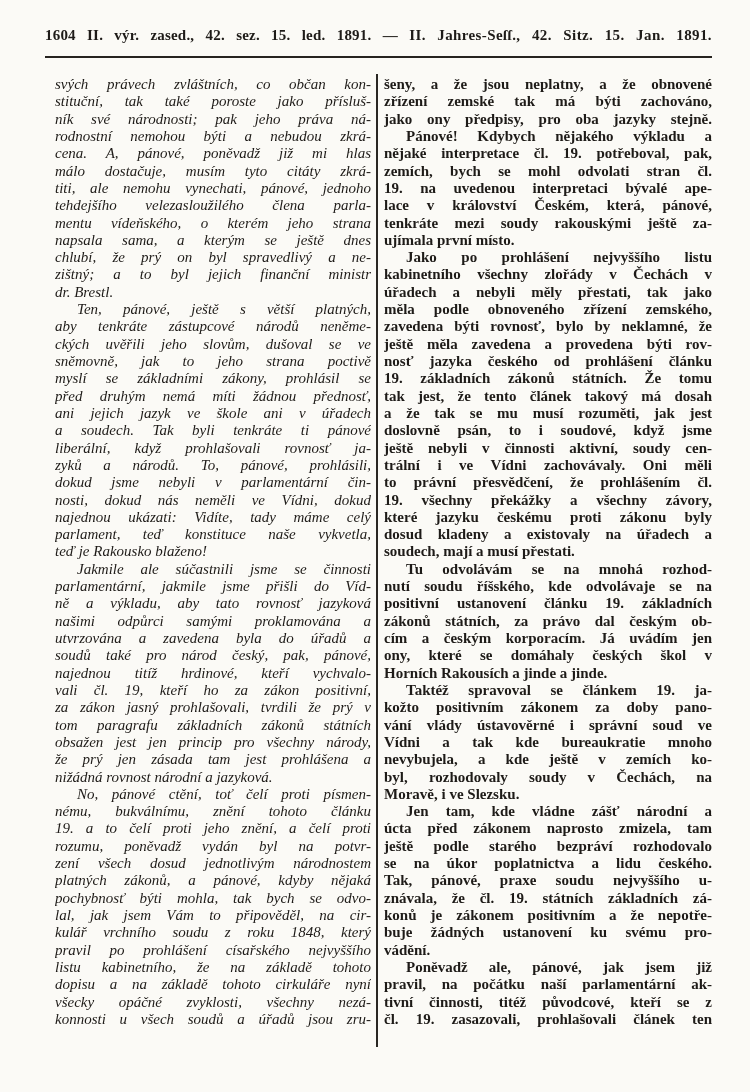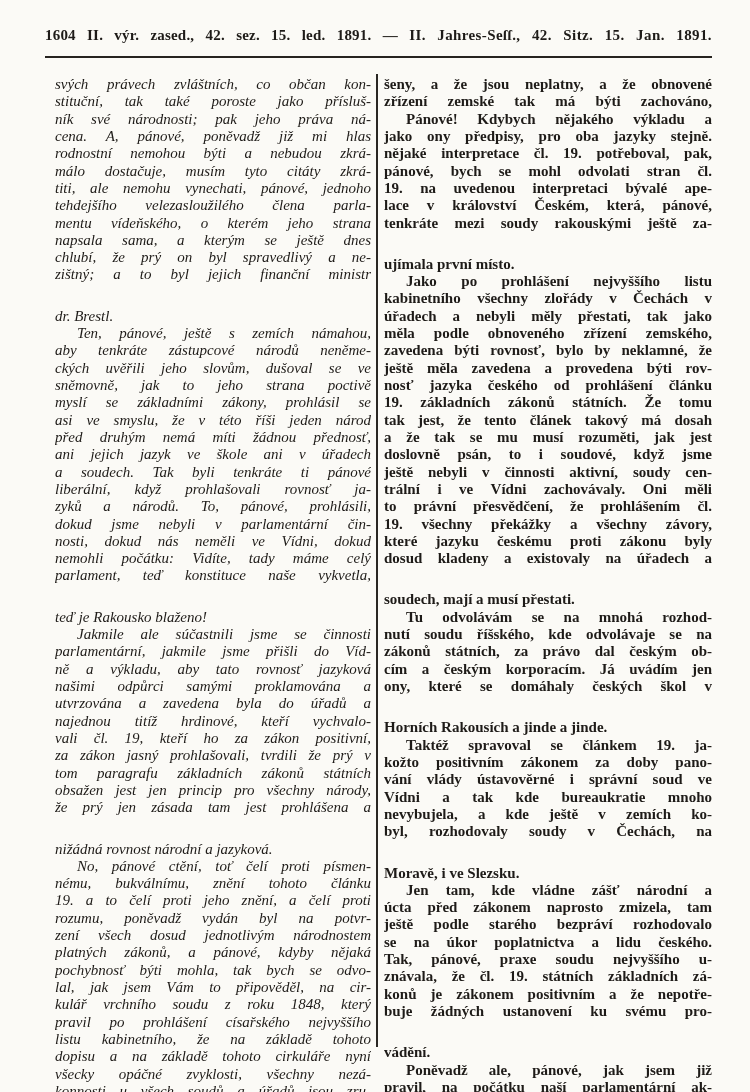--- a/index.html
+++ b/index.html
@@ -45,71 +45,71 @@
   .col-right { left: 384px; width: 328px; font-weight: bold; }
   .line {
     font-size: 15px;
     line-height: 17.32px;
     height: 17.32px;
     text-align: justify;
     text-align-last: justify;
     overflow: hidden;
   }
   .line.indent { text-indent: 22px; }
-  .line.end { text-align-last: left; margin-top: 24px; }
+  .line.end { text-align-last: left; }
 </style>
 </head>
 <body>
 
 <div class="page">
 
   <div class="header">
     <span>1604 II. výr. zased., 42. sez. 15. led. 1891. —</span>
     <span class="fraktur">II. Jahres-Seſſ., 42. Sitz. 15. Jan. 1891.</span>
   </div>
 
   <div class="header-rule"></div>
 
   <div class="column-divider"></div>
 
   <div class="col col-left">
       <div class="line">svých právech zvláštních, co občan kon-</div>
       <div class="line">stituční, tak také poroste jako přísluš-</div>
       <div class="line">ník své národnosti; pak jeho práva ná-</div>
+      <div class="line">rodnostní nemohou býti a nebudou zkrá-</div>
       <div class="line">cena. A, pánové, poněvadž již mi hlas</div>
-      <div class="line">rodnostní nemohou býti a nebudou zkrá-</div>
       <div class="line">málo dostačuje, musím tyto citáty zkrá-</div>
       <div class="line">titi, ale nemohu vynechati, pánové, jednoho</div>
       <div class="line">tehdejšího velezasloužilého člena parla-</div>
       <div class="line">mentu vídeňského, o kterém jeho strana</div>
       <div class="line">napsala sama, a kterým se ještě dnes</div>
       <div class="line">chlubí, že prý on byl spravedlivý a ne-</div>
       <div class="line">zištný; a to byl jejich finanční ministr</div>
       <div class="line end">dr. Brestl.</div>
-      <div class="line indent">Ten, pánové, ještě s zemích námahou,</div>
+      <div class="line indent">Ten, pánové, ještě s větší platných,</div>
       <div class="line">aby tenkráte zástupcové národů neněme-</div>
       <div class="line">ckých uvěřili jeho slovům, dušoval se ve</div>
       <div class="line">sněmovně, jak to jeho strana poctivě</div>
       <div class="line">myslí se základními zákony, prohlásil se</div>
-      <div class="line">asi ve smyslu, že v této říši jeden národ</div>
       <div class="line">před druhým nemá míti žádnou přednosť,</div>
       <div class="line">ani jejich jazyk ve škole ani v úřadech</div>
       <div class="line">a soudech. Tak byli tenkráte ti pánové</div>
       <div class="line">liberální, když prohlašovali rovnosť ja-</div>
       <div class="line">zyků a národů. To, pánové, prohlásili,</div>
       <div class="line">dokud jsme nebyli v parlamentární čin-</div>
       <div class="line">nosti, dokud nás neměli ve Vídni, dokud</div>
-      <div class="line">nemohli počátku: Vidíte, tady máme celý</div>
+      <div class="line">najednou ukázati: Vidíte, tady máme celý</div>
       <div class="line">parlament, teď konstituce naše vykvetla,</div>
       <div class="line end">teď je Rakousko blaženo!</div>
       <div class="line indent">Jakmile ale súčastnili jsme se činnosti</div>
       <div class="line">parlamentární, jakmile jsme přišli do Víd-</div>
       <div class="line">ně a výkladu, aby tato rovnosť jazyková</div>
       <div class="line">našimi odpůrci samými proklamována a</div>
       <div class="line">utvrzována a zavedena byla do úřadů a</div>
+      <div class="line">soudů také pro národ český, pak, pánové,</div>
       <div class="line">najednou titíž hrdinové, kteří vychvalo-</div>
       <div class="line">vali čl. 19, kteří ho za zákon positivní,</div>
       <div class="line">za zákon jasný prohlašovali, tvrdili že prý v</div>
       <div class="line">tom paragrafu základních zákonů státních</div>
       <div class="line">obsažen jest jen princip pro všechny národy,</div>
       <div class="line">že prý jen zásada tam jest prohlášena a</div>
       <div class="line end">nižádná rovnost národní a jazyková.</div>
       <div class="line indent">No, pánové ctění, toť čelí proti písmen-</div>
       <div class="line">nému, bukválnímu, znění tohoto článku</div>
       <div class="line">19. a to čelí proti jeho znění, a čelí proti</div>
@@ -121,24 +121,24 @@
       <div class="line">kulář vrchního soudu z roku 1848, který</div>
       <div class="line">pravil po prohlášení císařského nejvyššího</div>
       <div class="line">listu kabinetního, že na základě tohoto</div>
       <div class="line">dopisu a na základě tohoto cirkuláře nyní</div>
       <div class="line">všecky opáčné zvyklosti, všechny nezá-</div>
       <div class="line">konnosti u všech soudů a úřadů jsou zru-</div>
     </div>
   <div class="col col-right">
       <div class="line">šeny, a že jsou neplatny, a že obnovené</div>
       <div class="line">zřízení zemské tak má býti zachováno,</div>
+      <div class="line">jako ony předpisy, pro oba jazyky stejně.</div>
       <div class="line indent">Pánové! Kdybych nějakého výkladu a</div>
-      <div class="line">jako ony předpisy, pro oba jazyky stejně.</div>
       <div class="line">nějaké interpretace čl. 19. potřeboval, pak,</div>
-      <div class="line">pánové, bych se mohl odvolati stran čl.</div>
+      <div class="line">zemích, bych se mohl odvolati stran čl.</div>
       <div class="line">19. na uvedenou interpretaci bývalé ape-</div>
       <div class="line">lace v království Českém, která, pánové,</div>
       <div class="line">tenkráte mezi soudy rakouskými ještě za-</div>
       <div class="line end">ujímala první místo.</div>
       <div class="line indent">Jako po prohlášení nejvyššího listu</div>
       <div class="line">kabinetního všechny zlořády v Čechách v</div>
       <div class="line">úřadech a nebyli měly přestati, tak jako</div>
       <div class="line">měla podle obnoveného zřízení zemského,</div>
       <div class="line">zavedena býti rovnosť, bylo by neklamné, že</div>
       <div class="line">ještě měla zavedena a provedena býti rov-</div>
@@ -149,20 +149,21 @@
       <div class="line">doslovně psán, to i soudové, když jsme</div>
       <div class="line">ještě nebyli v činnosti aktivní, soudy cen-</div>
       <div class="line">trální i ve Vídni zachovávaly. Oni měli</div>
       <div class="line">to právní přesvědčení, že prohlášením čl.</div>
       <div class="line">19. všechny překážky a všechny závory,</div>
       <div class="line">které jazyku českému proti zákonu byly</div>
       <div class="line">dosud kladeny a existovaly na úřadech a</div>
       <div class="line end">soudech, mají a musí přestati.</div>
       <div class="line indent">Tu odvolávám se na mnohá rozhod-</div>
       <div class="line">nutí soudu říšského, kde odvolávaje se na</div>
+      <div class="line">positivní ustanovení článku 19. základních</div>
       <div class="line">zákonů státních, za právo dal českým ob-</div>
       <div class="line">cím a českým korporacím. Já uvádím jen</div>
       <div class="line">ony, které se domáhaly českých škol v</div>
       <div class="line end">Horních Rakousích a jinde a jinde.</div>
       <div class="line indent">Taktéž spravoval se článkem 19. ja-</div>
       <div class="line">kožto positivním zákonem za doby pano-</div>
       <div class="line">vání vlády ústavověrné i správní soud ve</div>
       <div class="line">Vídni a tak kde bureaukratie mnoho</div>
       <div class="line">nevybujela, a kde ještě v zemích ko-</div>
       <div class="line">byl, rozhodovaly soudy v Čechách, na</div>

